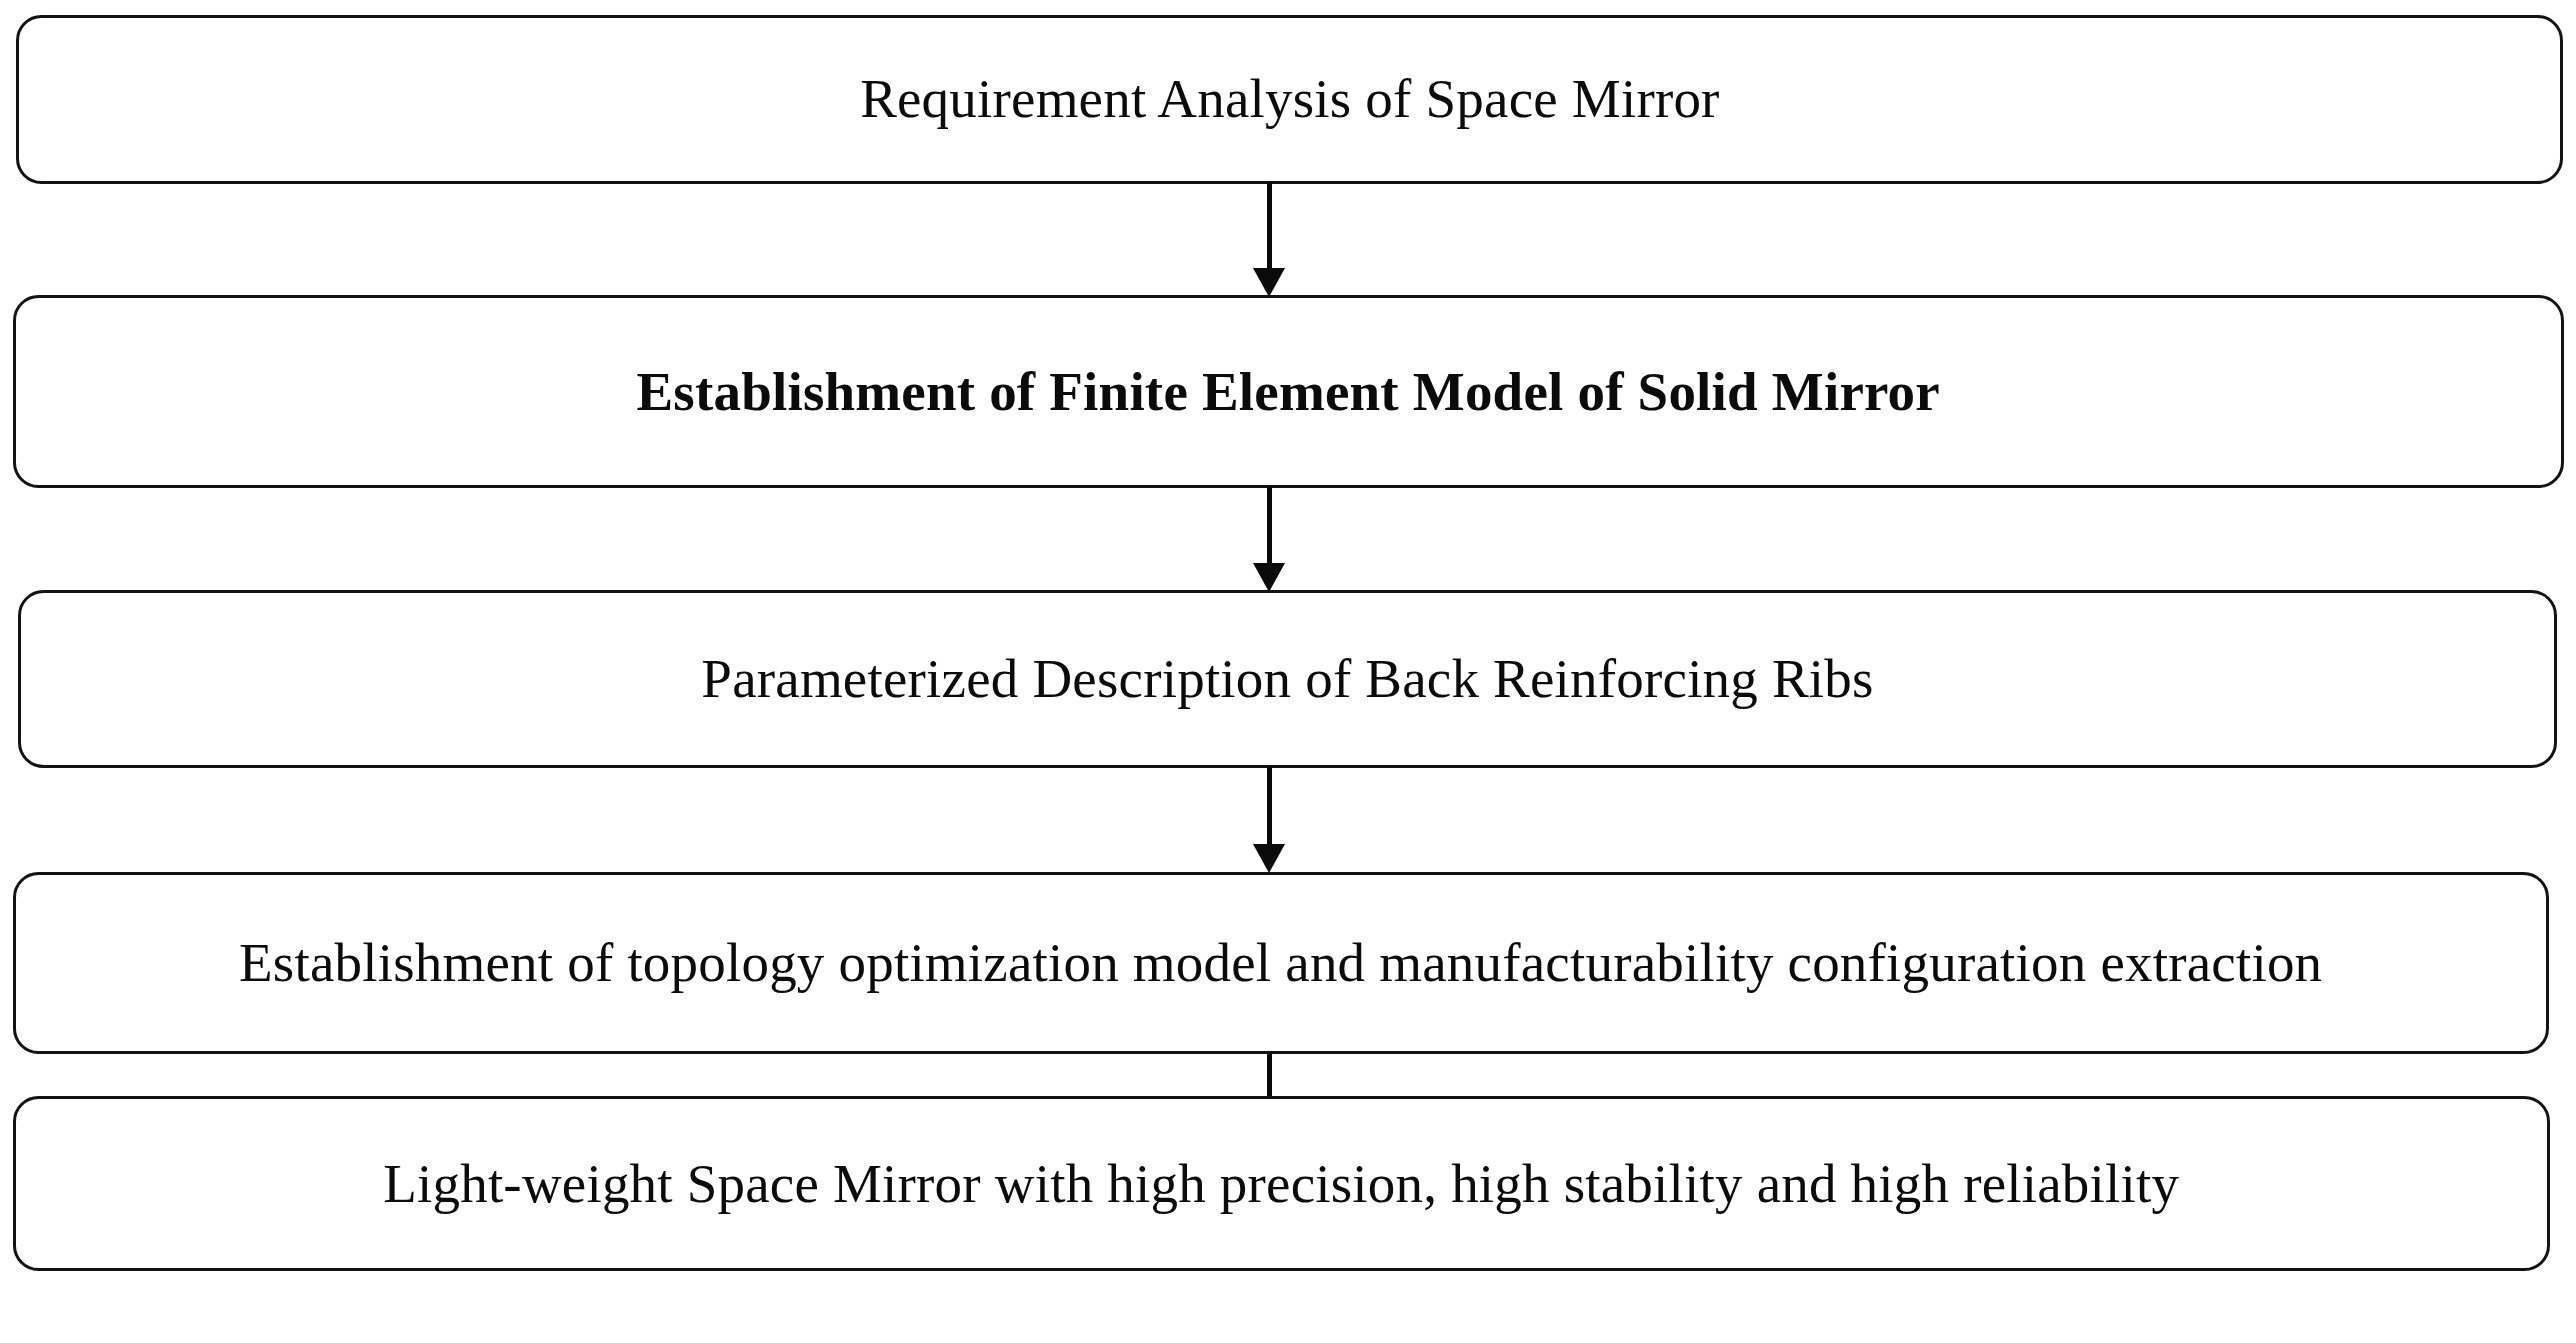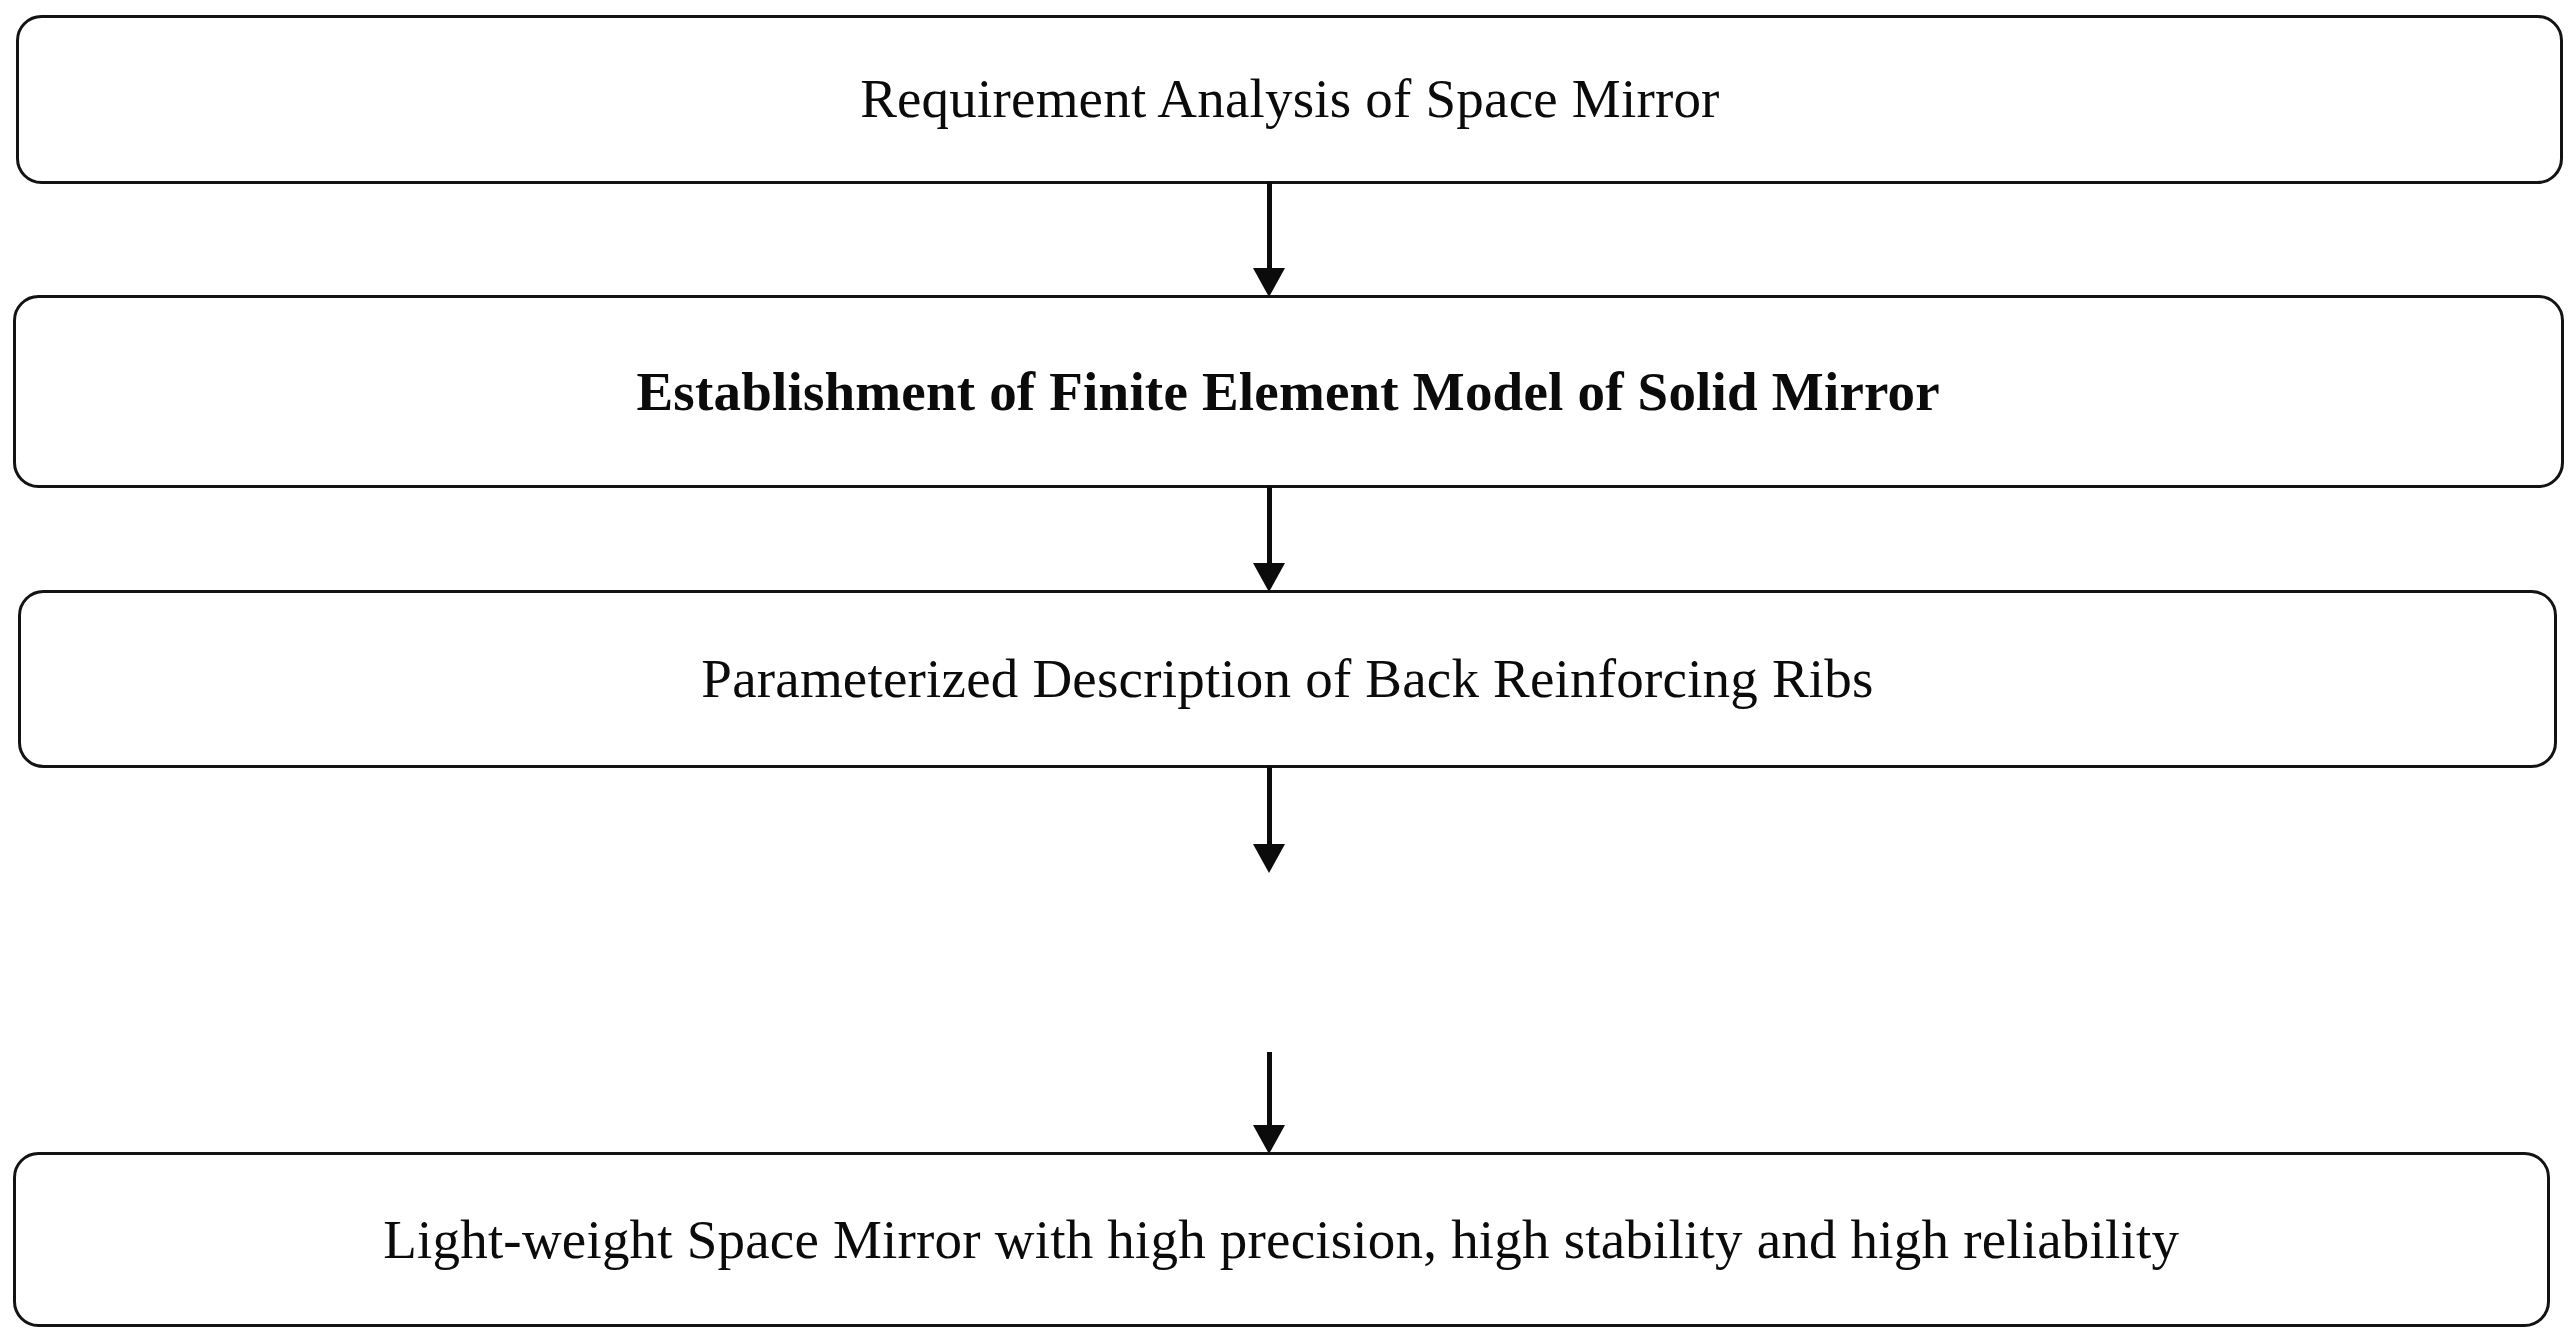--- a/index.html
+++ b/index.html
@@ -35,21 +35,21 @@
     color: #0b0b0b;
     letter-spacing: 0.2px;
     padding: 0 22px;
     white-space: nowrap;
   }
   
   #node-0 { left: 16.4px;  top: 14.6px;   width: 2547px; height: 169px; }
   #node-1 { left: 12.7px;  top: 295px;  width: 2551px; height: 193px; font-weight: bold; }
   #node-2 { left: 18px;  top: 590px;  width: 2539px; height: 178px; text-align: center; }
   #node-3 { left: 12.7px;  top: 872px;  width: 2536px; height: 182px; }
-  #node-4 { left: 12.7px;  top: 1152px; width: 2537px; height: 175px; }
+  #node-4 { left: 12.7px;  top: 1096px; width: 2537px; height: 175px; }
 
   .flow-arrow {
     position: absolute;
     left: 1253px;
     width: 33px;
   }
   .flow-arrow .shaft {
     position: absolute;
     left: 13.7px;
     top: 0;
@@ -100,20 +100,23 @@
 
   <div class="flow-node" id="node-2">
     <span class="flow-node-label">Parameterized Description of Back Reinforcing Ribs</span>
   </div>
 
   <div class="flow-arrow" id="arrow-2">
     <div class="shaft"></div>
     <div class="head"></div>
   </div>
 
+  <div class="flow-node" id="node-3">
+    <span class="flow-node-label">Establishment of topology optimization model and manufacturability configuration extraction</span>
+  </div>
 
   <div class="flow-arrow" id="arrow-3">
     <div class="shaft"></div>
     <div class="head"></div>
   </div>
 
   <div class="flow-node" id="node-4">
     <span class="flow-node-label">Light-weight Space Mirror with high precision, high stability and high reliability</span>
   </div>
 

